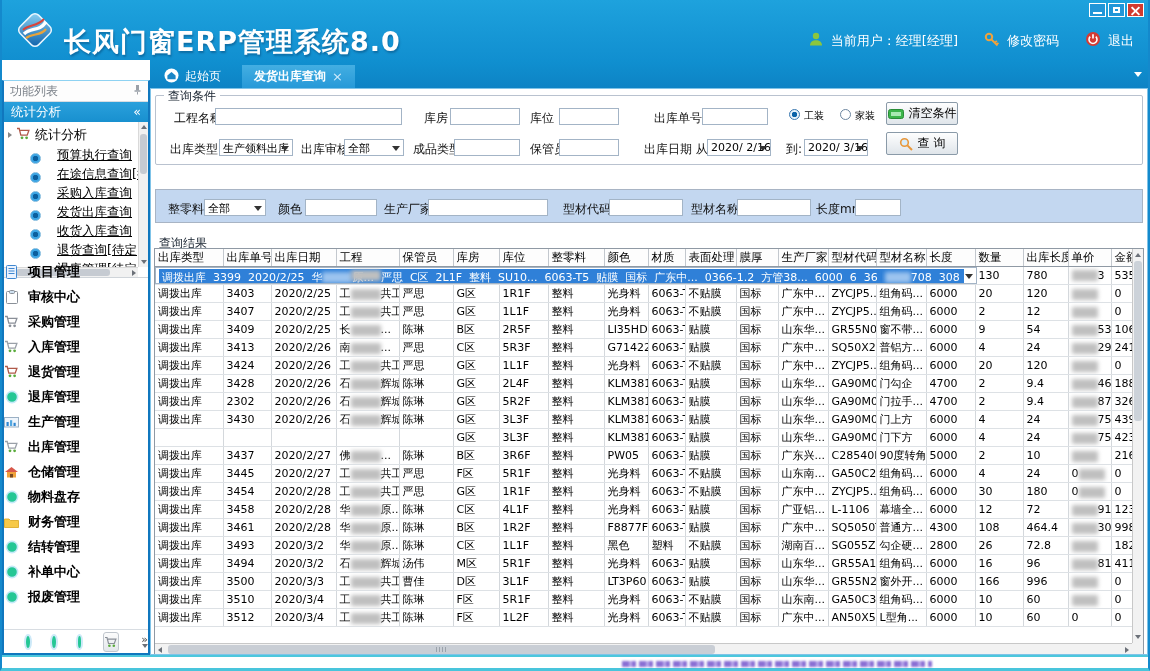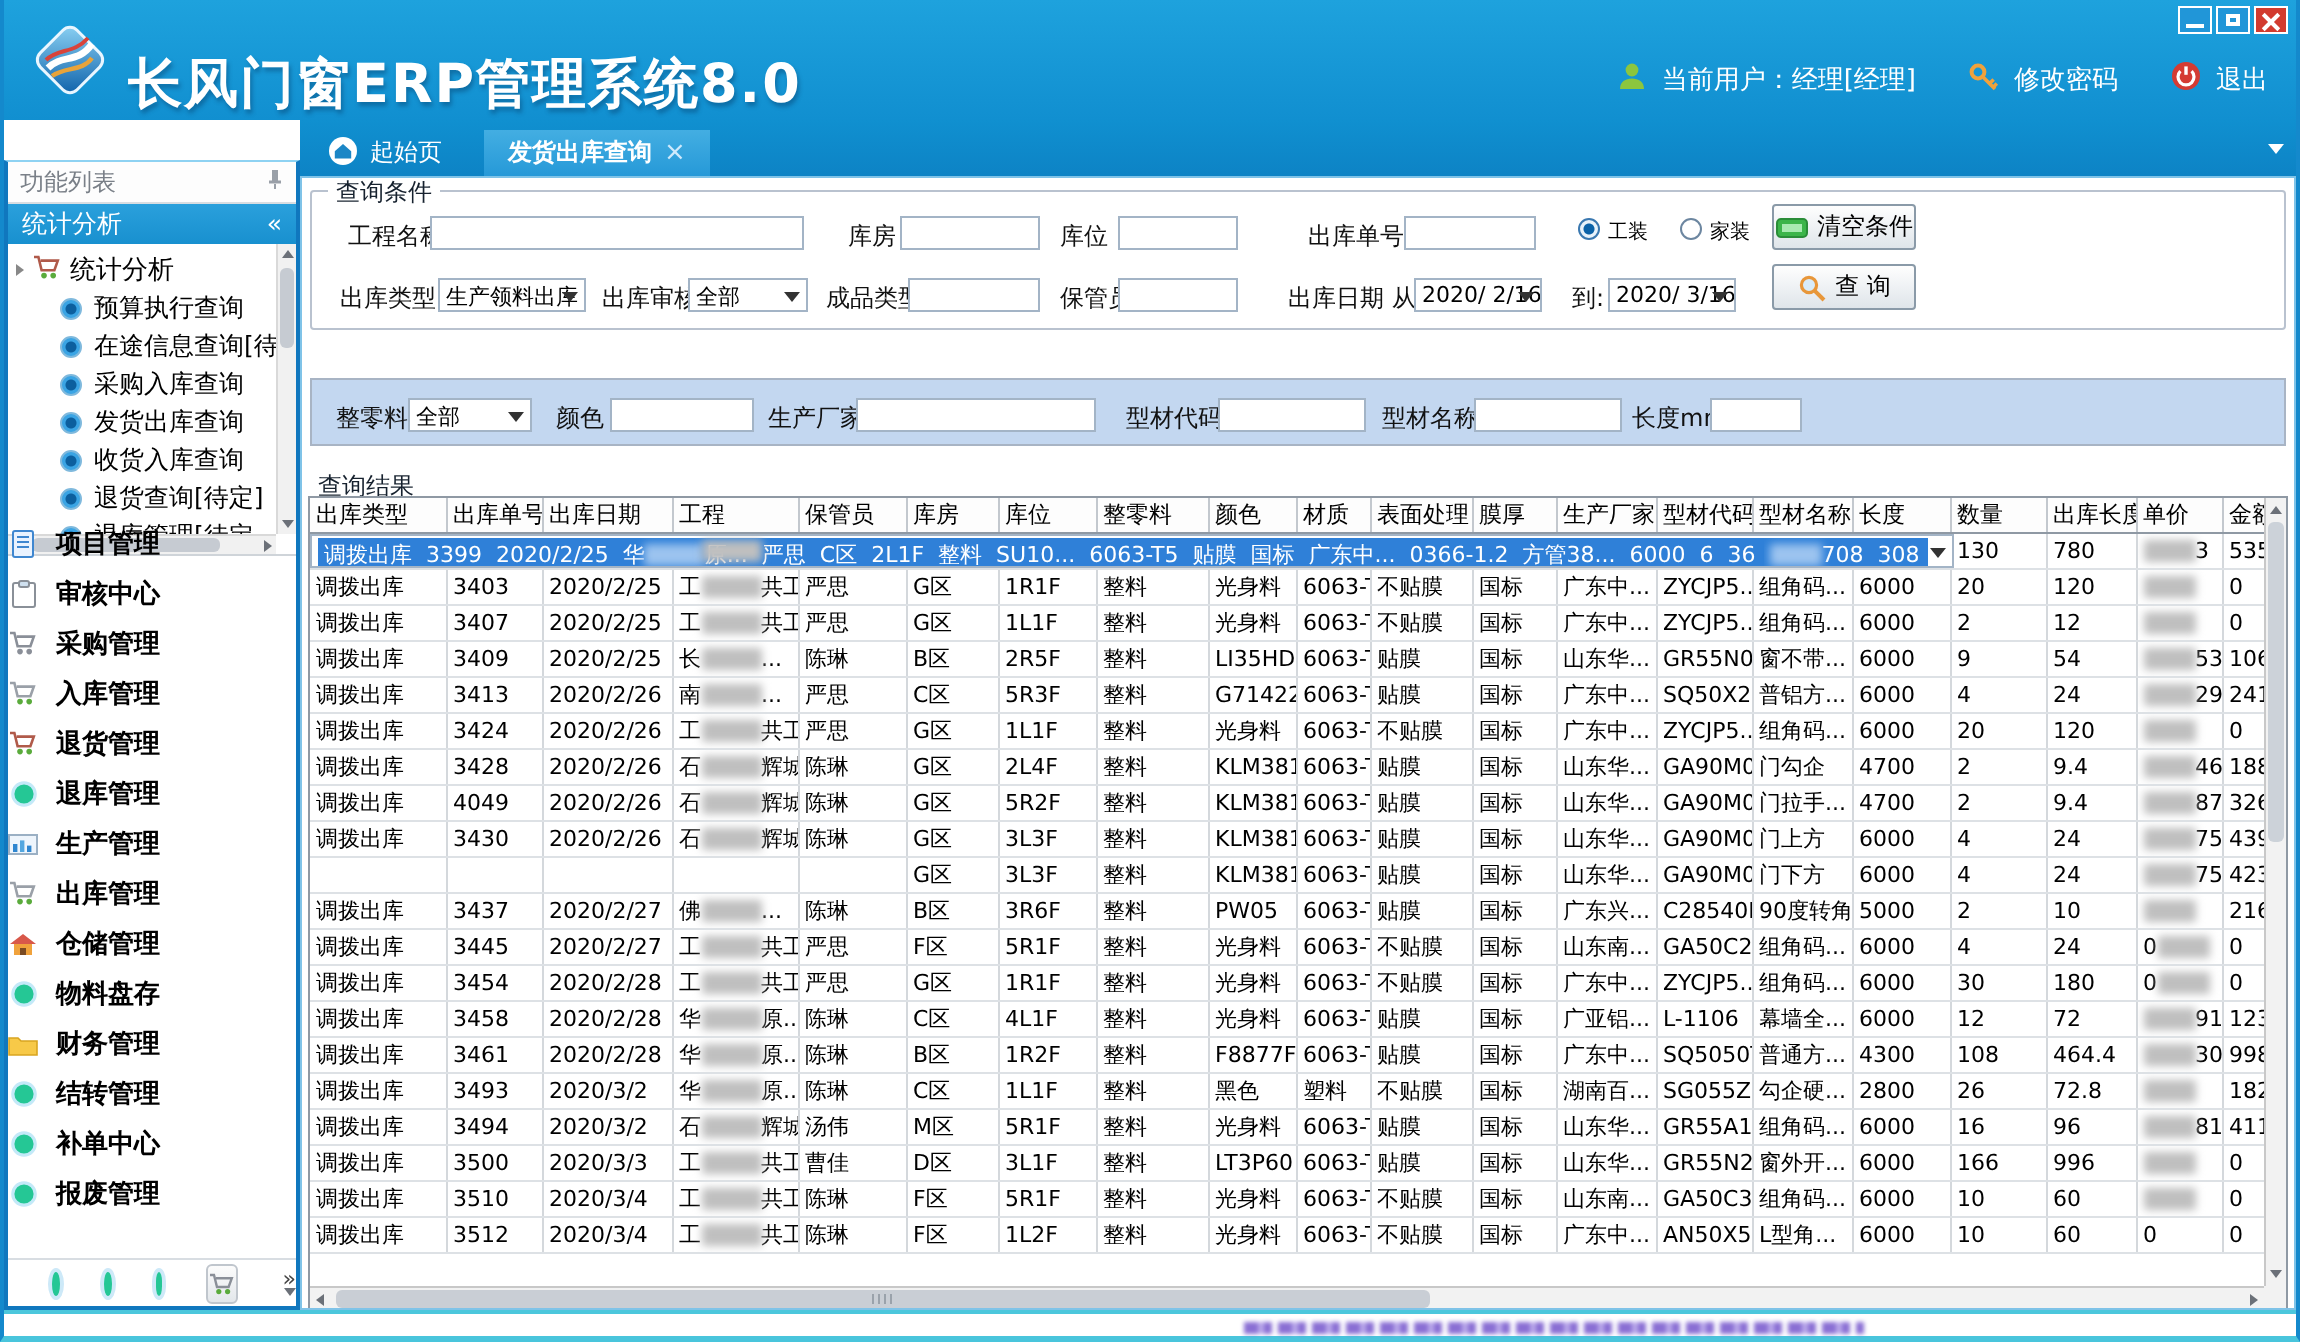--- a/index.html
+++ b/index.html
@@ -27,21 +27,21 @@
   
   .sidebar { position:absolute; left:0; top:60px; width:148px; bottom:13px; background:#fff;
     border:2px solid #1077be; border-top:1px solid #8ed2f2; overflow:hidden;margin-top:20px; }
   .funchdr { height:21px; line-height:20px; padding:0 6px; color:#7a8088; background:#fdfdfd;
     border-bottom:1px solid #d8dde2; display:flex; justify-content:space-between; align-items:center; }
   .sechdr { height:20px; line-height:20px; padding:0 7px; background:linear-gradient(#2aa0dc,#1890cf);
     color:#fff; display:flex; justify-content:space-between; align-items:center; font-size:12.5px; }
   .tree { position:relative; height:156px; border-bottom:1px solid #cfd4d9; overflow:hidden; padding:3px 12px 0 4px; }
   .troot { display:flex; align-items:center; gap:4px; height:20px; font-size:13px; white-space:nowrap; }
   .exp { width:0; height:0; border-left:4px solid #888; border-top:3px solid transparent; border-bottom:3px solid transparent; }
-  .titem { display:flex; align-items:center; gap:6px; height:19px; padding-left:22px; font-size:12.5px; white-space:nowrap; cursor:default; }
+  .titem { display:flex; align-items:flex-end; gap:16px; height:19px; padding-left:22px; font-size:12.5px; white-space:nowrap; cursor:default;text-decoration:underline; }
   .dot { width:11px; height:11px; border-radius:50%; flex:0 0 11px;
     background:radial-gradient(circle at 50% 50%, #0c5f9e 0 2.5px, #3aa4e4 3px 5px, #bfe3f7 5px); border:1px solid #7fb9dd; }
   .vscr { position:absolute; right:0; top:0; bottom:10px; width:10px; background:#f1f1f1; border-left:1px solid #d9d9d9; }
   .hscr { position:absolute; left:0; right:10px; bottom:0; height:10px; background:#f1f1f1; border-top:1px solid #d9d9d9; }
   .hscr .thumb { position:absolute; left:12px; top:1px; height:7px; width:70%; background:#c6cbd2; border-radius:3px; }
   .vscr .thumb { position:absolute; top:12px; left:1px; width:7px; height:40px; background:#c6cbd2; border-radius:3px; }
   .tri-up,.tri-dn,.tri-lf,.tri-rt { width:0; height:0; position:absolute; }
   .tri-up { border-left:3px solid transparent; border-right:3px solid transparent; border-bottom:4px solid #6b7078; }
   .tri-dn { border-left:3px solid transparent; border-right:3px solid transparent; border-top:4px solid #6b7078; }
   .tri-lf { border-top:3px solid transparent; border-bottom:3px solid transparent; border-right:4px solid #6b7078; }
@@ -691,21 +691,21 @@
                 <td class="">GA90M06.</td>
                 <td class="">门勾企</td>
                 <td class="">4700</td>
                 <td class="">2</td>
                 <td class="">9.4</td>
                 <td class=""><span class="px"></span>468</td>
                 <td class="">188</td>
               </tr>
               <tr class="">
                 <td class="">调拨出库</td>
-                <td class="">4049</td>
+                <td class="">2302</td>
                 <td class="">2020/2/26</td>
                 <td class="proj">石<span class="px"></span>辉城</td>
                 <td class="">陈琳</td>
                 <td class="">G区</td>
                 <td class="">5R2F</td>
                 <td class="">整料</td>
                 <td class="">KLM3817</td>
                 <td class="">6063-T5</td>
                 <td class="">贴膜</td>
                 <td class="">国标</td>

